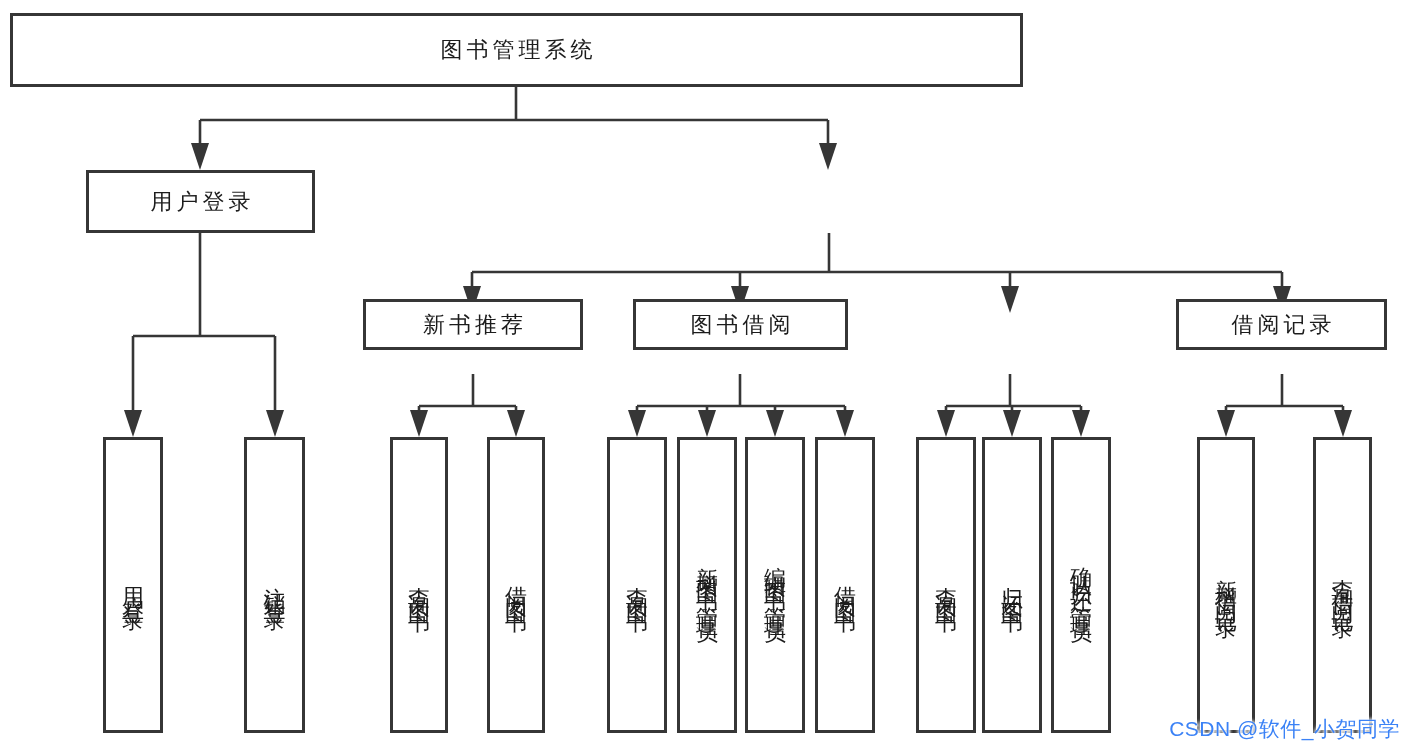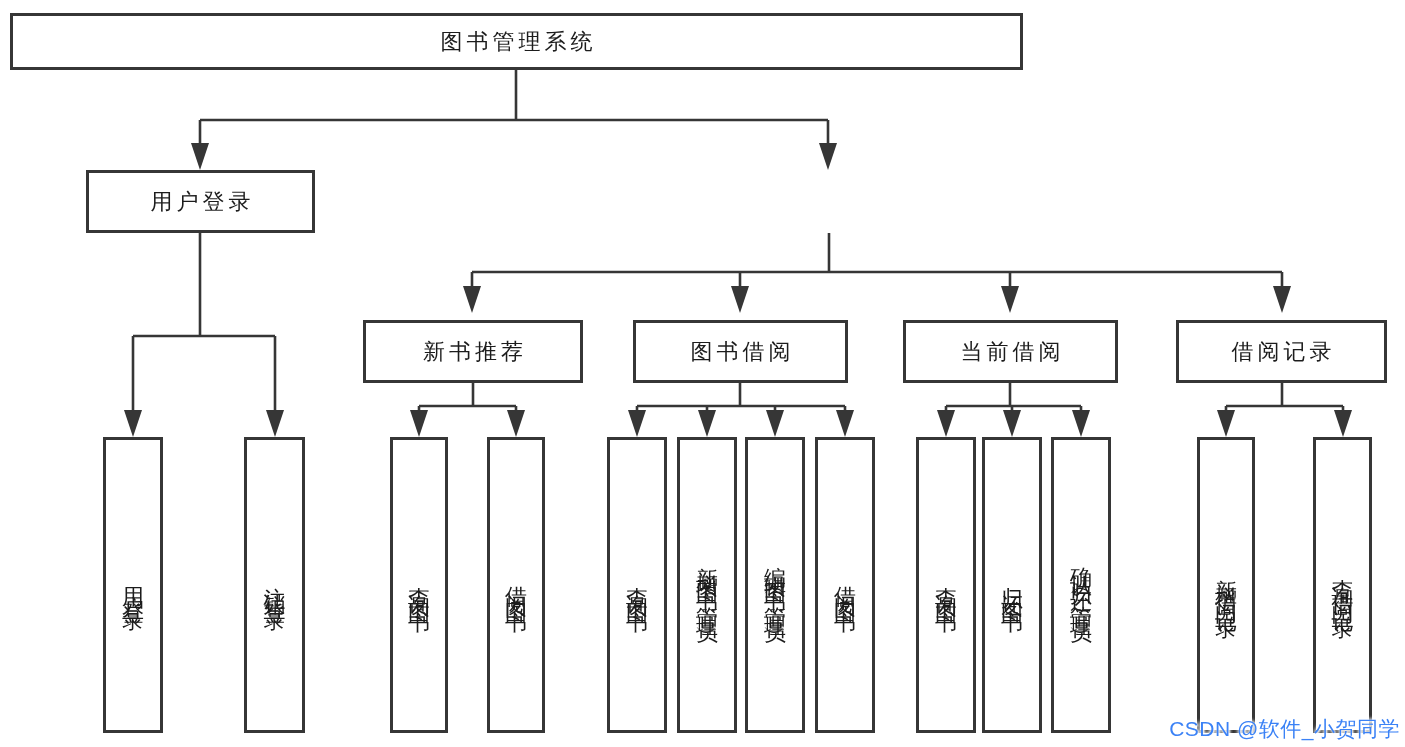--- a/index.html
+++ b/index.html
@@ -7,24 +7,24 @@
   #canvas{position:relative;width:1405px;height:747px;background:#ffffff;overflow:hidden;}
   #wires{position:absolute;left:0;top:0;z-index:1;}
   .cline{stroke:#363636;stroke-width:2.6px;}
   .chead{fill:#363636;stroke:none;}
   .node{
     position:absolute;box-sizing:border-box;background:#ffffff;
     border:3px solid #363636;display:flex;align-items:center;justify-content:center;
     color:#1c1c1c;z-index:2;
   }
   .hnode{font-size:22px;letter-spacing:4px;text-indent:4px;white-space:nowrap;}
-  .root{left:10px;top:13px;width:1013px;height:57px;}
+  .root{left:10px;top:13px;width:1013px;height:74px;}
   .lv2-a{left:86px;top:170px;width:229px;height:63px;}
   .lv2-b{left:712px;top:170px;width:233px;height:63px;}
-  .lv3{top:320px;height:63px;}
+  .lv3{top:299px;height:51px;}
   .lv3-a{left:363px;width:220px;}
   .lv3-b{left:633px;width:215px;}
   .lv3-c{left:903px;width:215px;}
   .lv3-d{left:1176px;width:211px;}
   .leaf{top:437px;height:296px;}
   .vtext{
     writing-mode:vertical-rl;text-orientation:mixed;
     font-size:22px;letter-spacing:8px;line-height:1;white-space:nowrap;
   }
   .watermark{
@@ -100,23 +100,20 @@
   <div class="node hnode lv2-a">
     <span>用户登录</span>
   </div>
 
   <div class="node hnode lv3 lv3-a">
     <span>新书推荐</span>
   </div>
   <div class="node hnode lv3 lv3-b">
     <span>图书借阅</span>
   </div>
-  <div class="node hnode lv3 lv3-c">
-    <span>当前借阅</span>
-  </div>
   <div class="node hnode lv3 lv3-d">
     <span>借阅记录</span>
   </div>
 
   <div class="node leaf" style="left:103px;width:60px;">
     <span class="vtext">用户登录</span>
   </div>
   <div class="node leaf" style="left:244px;width:61px;">
     <span class="vtext">注销登录</span>
   </div>

